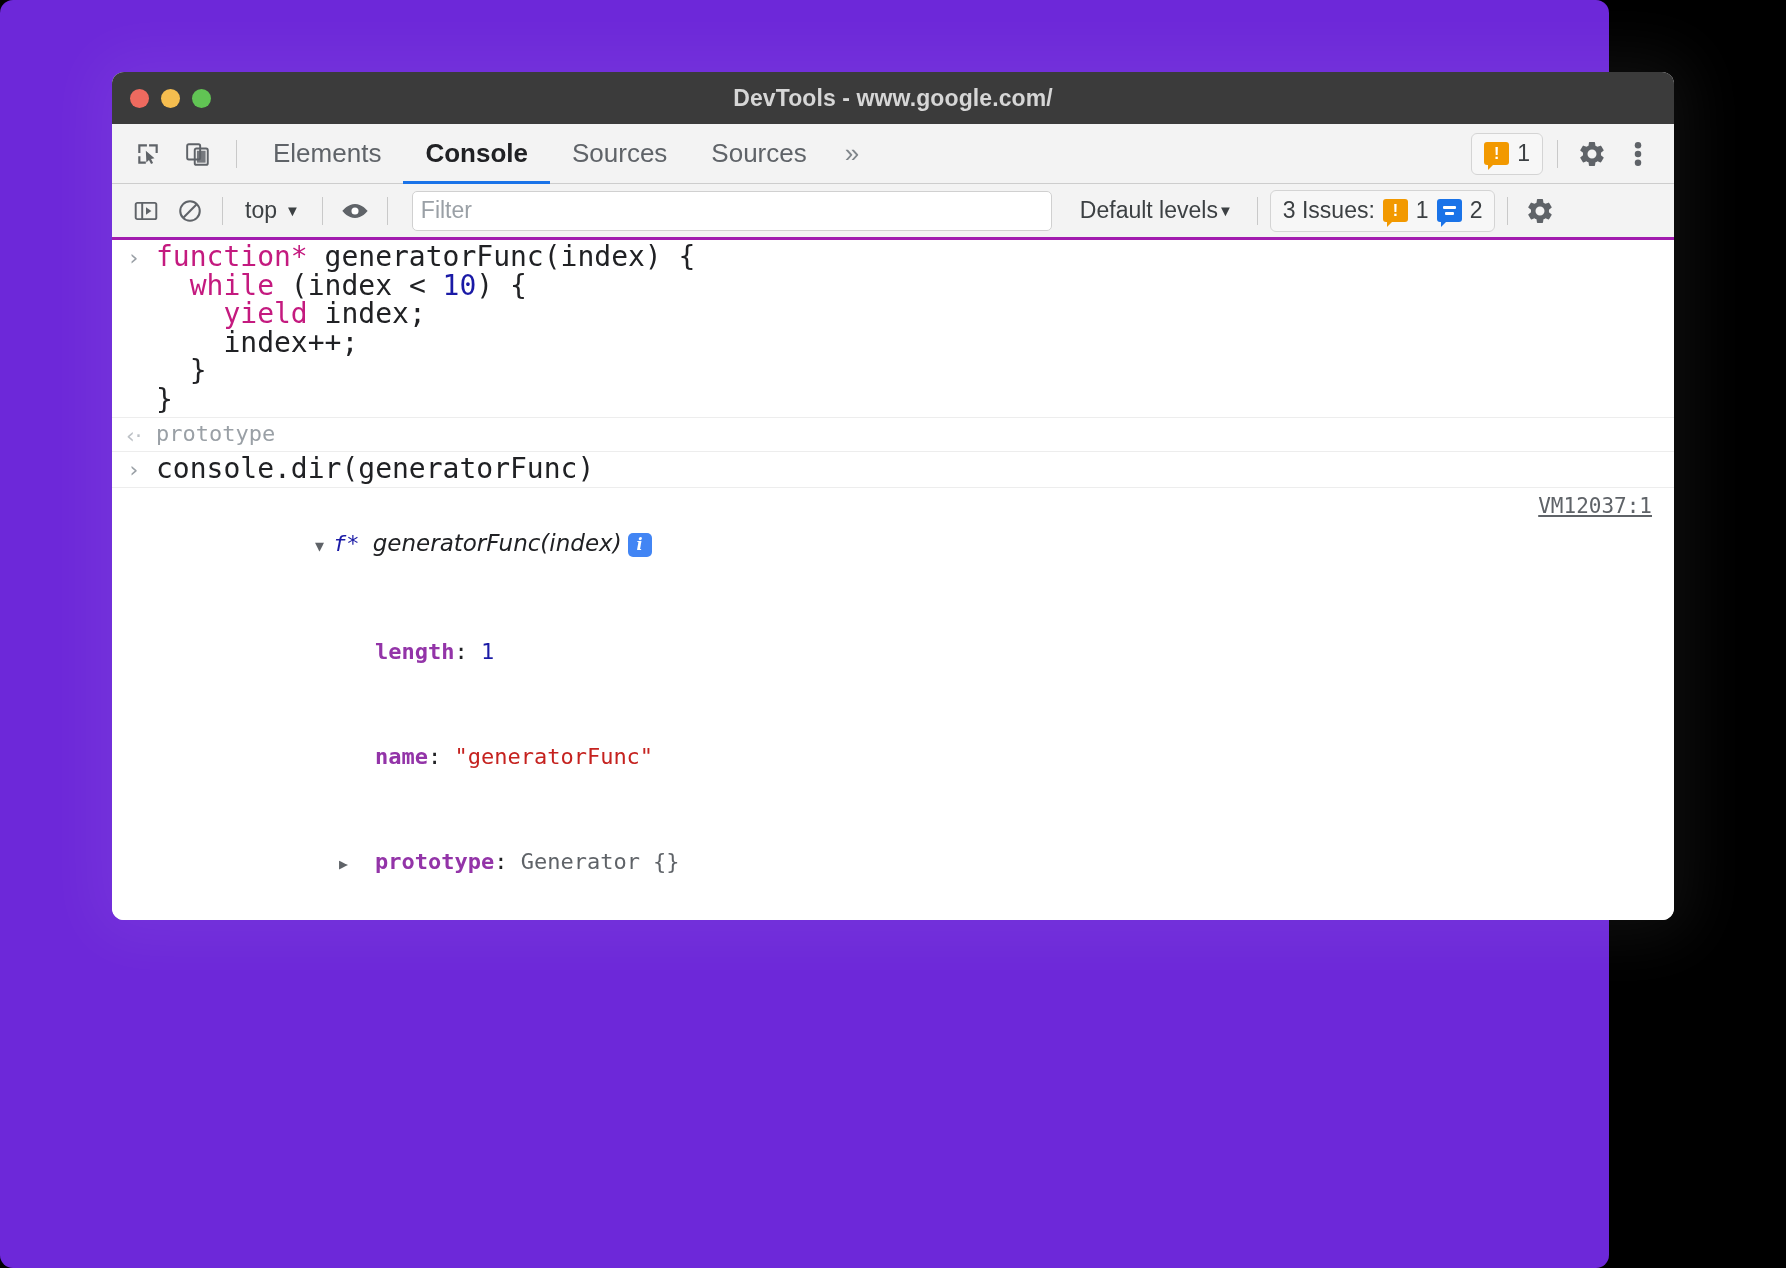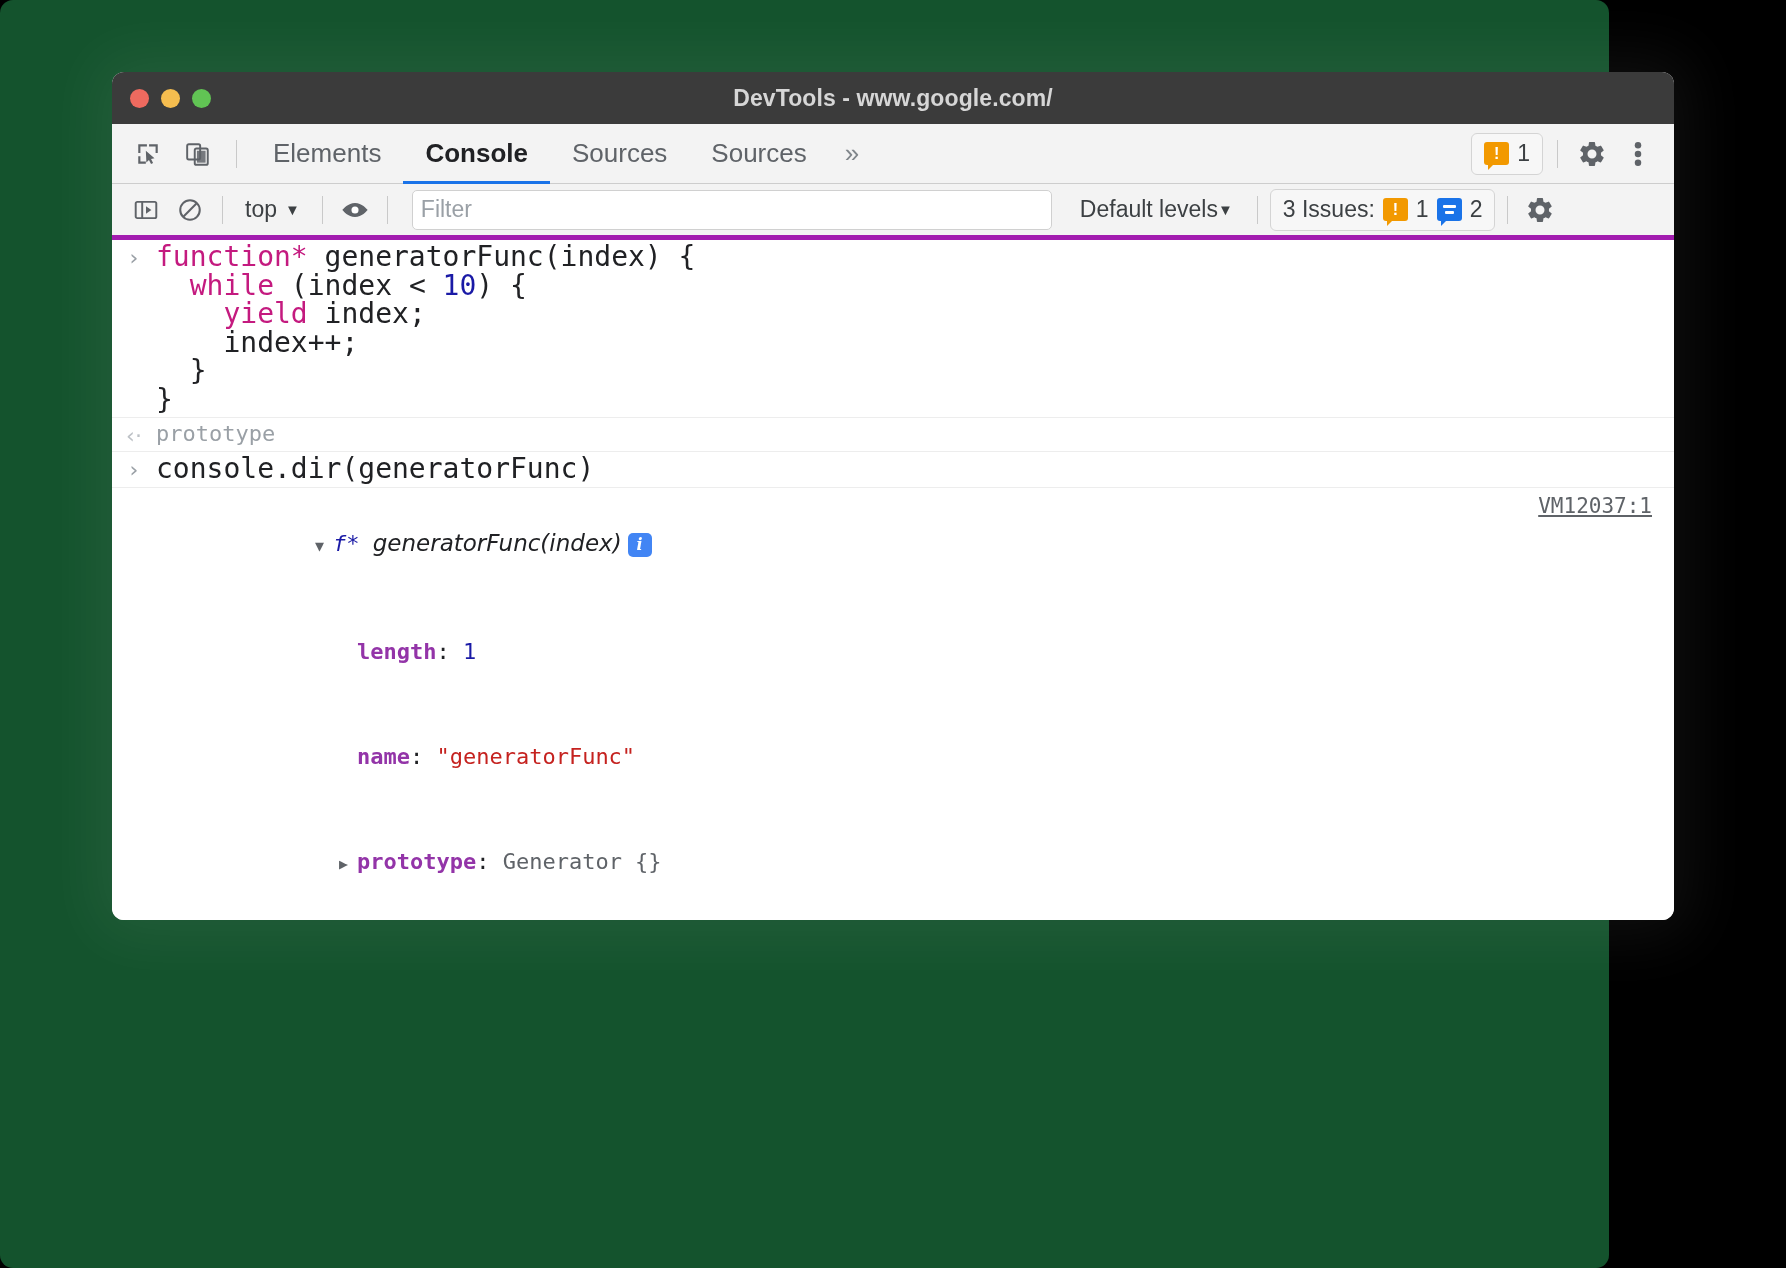--- a/index.html
+++ b/index.html
@@ -6,21 +6,21 @@
   html, body {
     margin: 0; padding: 0;
     width: 1786px; height: 1268px;
     background: #000000;
     font-family: "Liberation Sans", sans-serif;
     overflow: hidden;
   }
   #stage {
     position: relative;
     width: 1609px; height: 1268px;
-    background: #14532d;
+    background: #6d28d9;
     border-radius: 13px;
   }
   .window {
     position: absolute;
     left: 112px; top: 72px;
     width: 1562px; height: 848px;
     border-radius: 12px;
     background: #ffffff;
     box-shadow: 0 0 60px 18px rgba(255,255,255,0.06);
     overflow: hidden;
@@ -157,21 +157,21 @@
     left: 4px; bottom: -5px;
     border-left: 6px solid #1a73e8;
     border-bottom: 6px solid transparent;
   }
   .chip-count { font-size: 23px; color: #3c4043; }
 
   
   .console-toolbar {
     height: 56px;
     background: #f3f3f3;
-    border-bottom: 5px solid #a21caf;
+    border-bottom: 3px solid #a21caf;
     display: flex; align-items: center;
     padding: 0 14px; gap: 4px;
     flex: none;
   }
   .ctx-select {
     display: flex; align-items: center; gap: 8px;
     font-size: 23px; color: #3c4043;
     padding: 0 10px;
   }
   .filter-input {
@@ -261,21 +261,21 @@
     border-radius: 5px;
     align-items: center; justify-content: center;
     color: #fff;
     font-family: "DejaVu Serif", serif;
     font-style: italic;
     font-size: 16px;
     font-weight: bold;
     vertical-align: middle;
     margin-left: 6px;
   }
-  .prop-own { color: #9334a8; font-weight: bold; }
+  .prop-own { color: #9334a8; font-weight: bold; margin-left: 18px; }
   .vm-right {
     position: absolute;
     right: 22px;
     top: 6px;
     font-family: "DejaVu Sans Mono", monospace;
     font-size: 21px;
     color: #5f6368;
     text-decoration: underline;
   }
   .indent1 { padding-left: 42px; }

